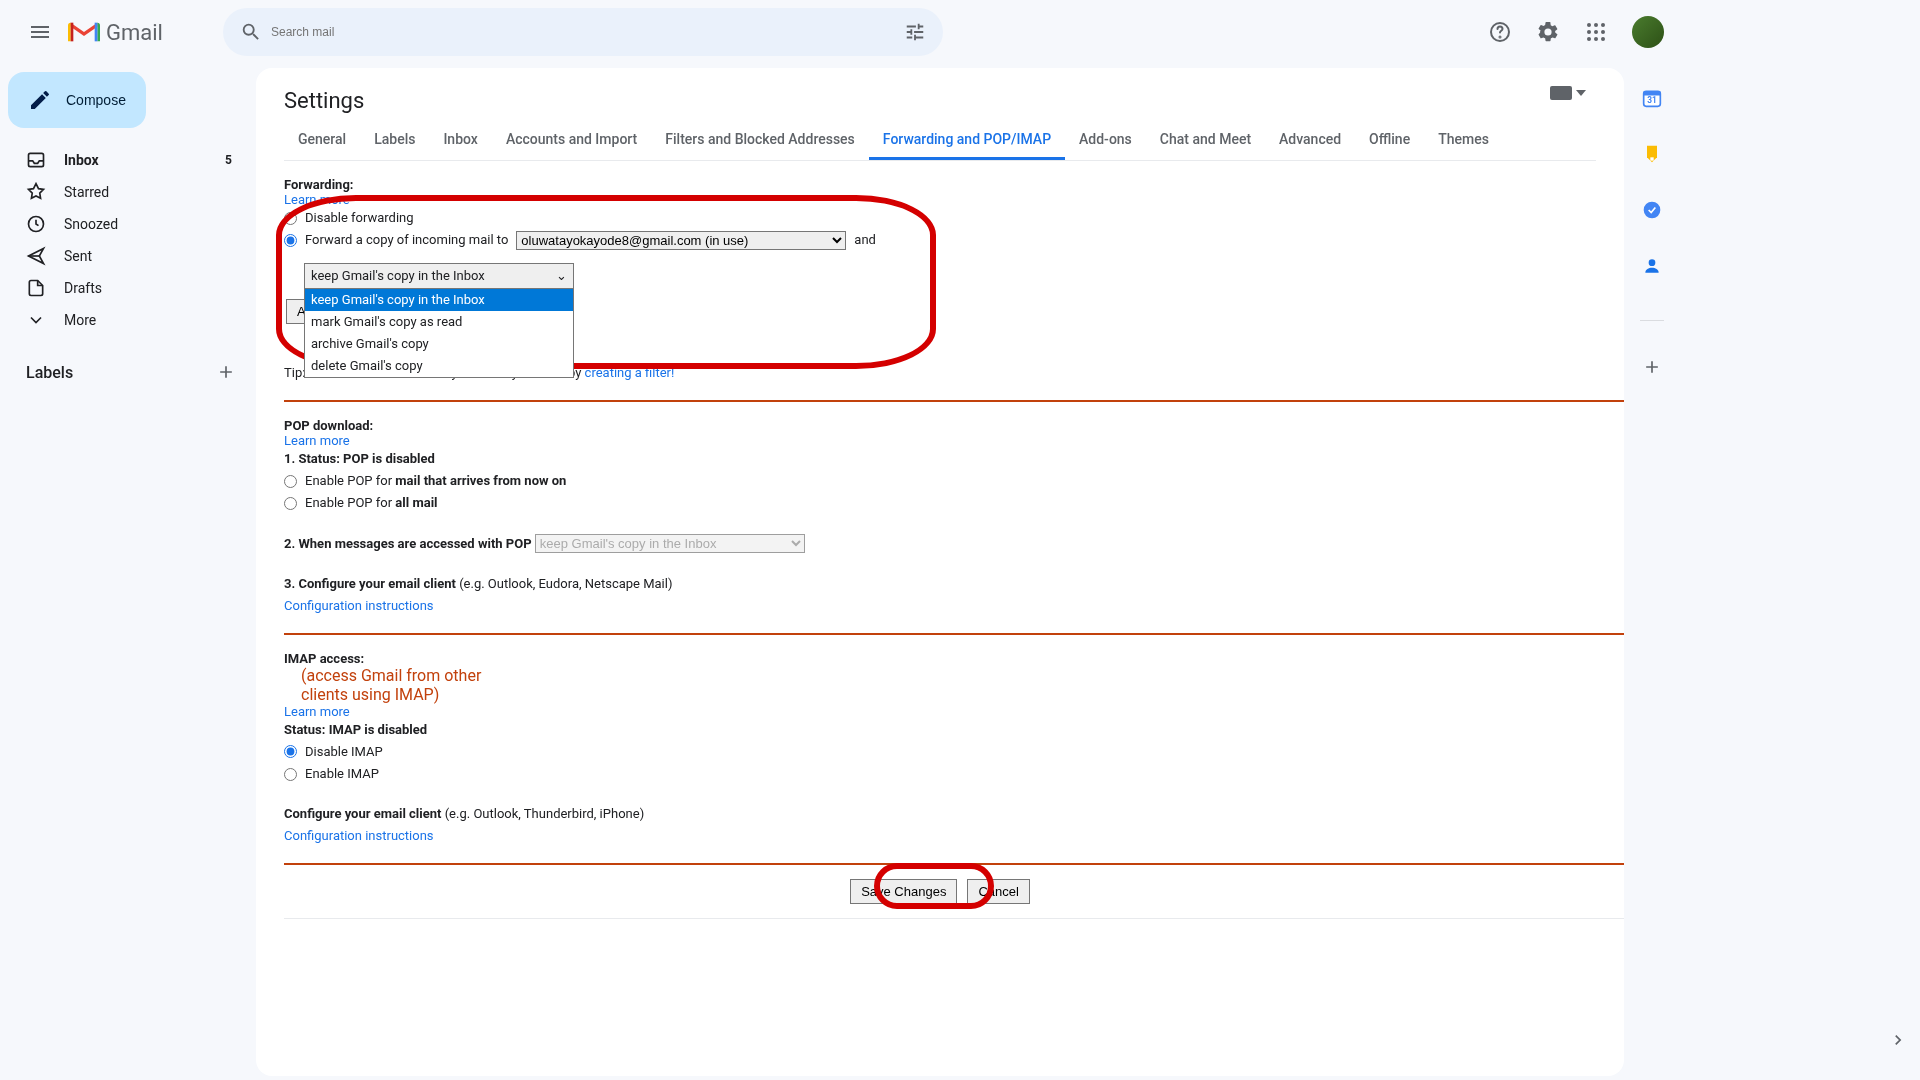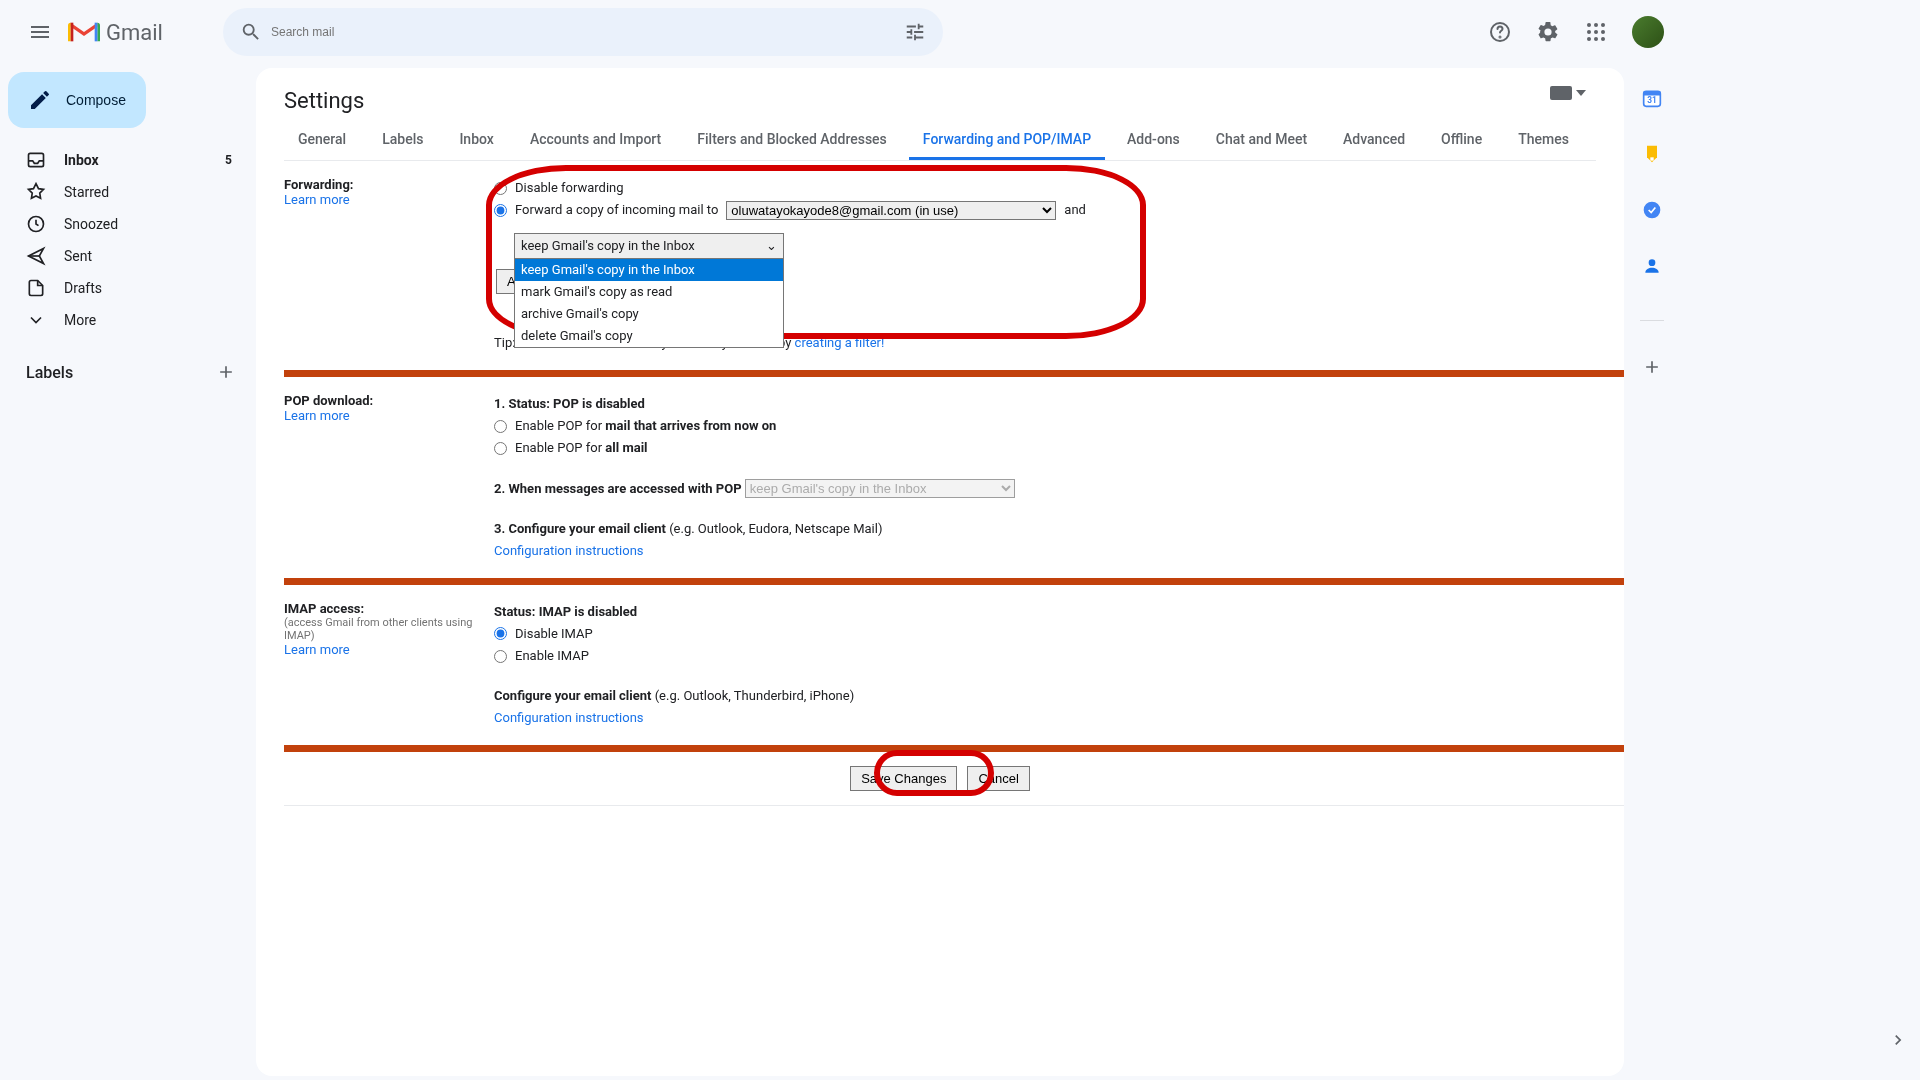--- a/index.html
+++ b/index.html
@@ -21,27 +21,27 @@
 .sidebar { width: 256px; padding: 8px 0; }
 .compose-btn { display: flex; align-items: center; gap: 14px; background: #c2e7ff; border: none; border-radius: 16px; padding: 18px 20px; margin: 0 8px 16px 8px; cursor: pointer; font-size: 14px; color: #001d35; height: 56px; }
 .nav-item { display: flex; align-items: center; gap: 18px; padding: 4px 12px 4px 26px; height: 32px; border-radius: 0 16px 16px 0; cursor: pointer; color: #202124; margin-right: 12px; }
 .nav-item.active { font-weight: 700; background: transparent; }
 .nav-item .count { margin-left: auto; font-size: 12px; }
 .nav-icon { width: 20px; height: 20px; color: #202124; flex-shrink: 0; }
 .labels-header { display: flex; align-items: center; justify-content: space-between; padding: 8px 20px 8px 26px; margin-top: 18px; }
 .labels-header span { font-size: 16px; font-weight: 500; }
 .content { flex: 1; background: #fff; margin: 4px 0 4px 0; border-radius: 16px; padding: 20px 0 0 28px; overflow-y: auto; position: relative; }
 .settings-title { font-size: 22px; font-weight: 400; margin-bottom: 6px; }
-.tabs { display: flex; flex-wrap: wrap; gap: 8px; border-bottom: 1px solid #e8eaed; margin-top: 8px; margin-right: 28px; }
+.tabs { display: flex; flex-wrap: wrap; gap: 0; border-bottom: 1px solid #e8eaed; margin-top: 8px; margin-right: 28px; }
 .tab { padding: 10px 14px; font-size: 14px; color: #5f6368; cursor: pointer; font-weight: 500; border-bottom: 3px solid transparent; }
 .tab.active { color: #1a73e8; border-bottom-color: #1a73e8; }
-.section { display: flex; border-bottom: 7px solid #c2410c; padding: 16px 28px 16px 0; }
+.section { display: flex; border-bottom: 2px solid #c2410c; padding: 16px 28px 16px 0; flex-direction: column; }
 .section-label { width: 210px; flex-shrink: 0; font-size: 13px; }
 .section-label .title { font-weight: 700; }
-.section-label .sub { font-size: 11px; color: #737373; }
+.section-label .sub { font-size: 16px; color: #c2410c; margin-left: 17px; }
 .section-label a { color: #1a73e8; text-decoration: none; font-size: 13px; }
 .section-body { flex: 1; font-size: 13px; line-height: 1.7; position: relative; }
 .radio-row { display: flex; align-items: center; gap: 8px; }
 .radio-row input[type="radio"] { accent-color: #1a73e8; }
 select.native { font-family: Arial, sans-serif; font-size: 13px; background: #efefef; border: 1px solid #767676; }
 .dropdown-open { position: absolute; left: 20px; top: 56px; width: 270px; background: #fff; border: 1px solid #767676; z-index: 10; }
 .dropdown-open .sel { background: #efefef; padding: 1px 6px; display: flex; justify-content: space-between; border-bottom: 1px solid #767676; }
 .dropdown-open .opt { padding: 0px 6px; }
 .dropdown-open .opt.highlight { background: #0078d7; color: #fff; }
 .annot-red { position: absolute; border: 6px solid #d40000; border-radius: 80px / 40px; pointer-events: none; }

